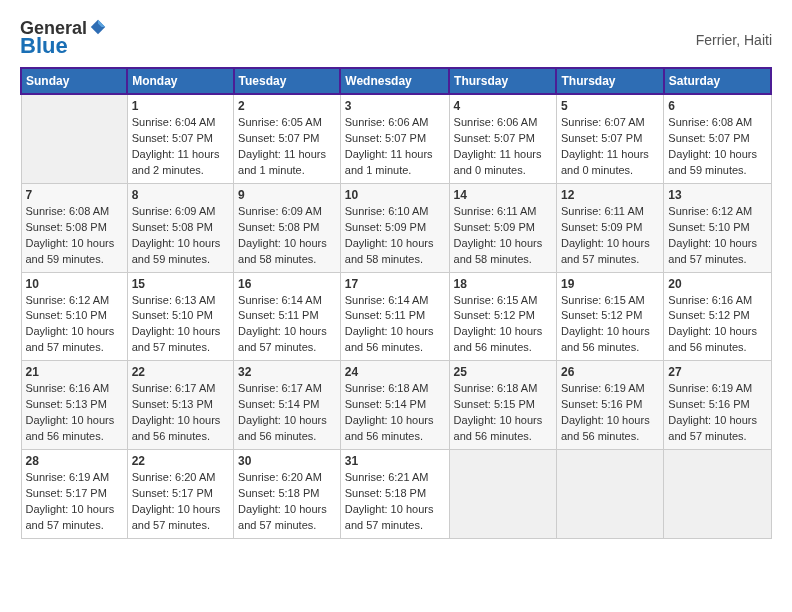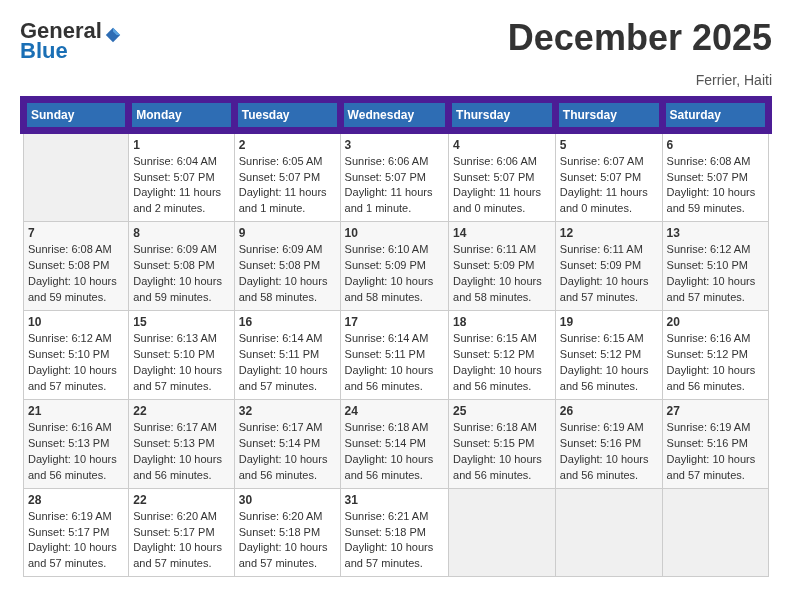--- a/index.html
+++ b/index.html
@@ -22,22 +22,22 @@
       align-items: flex-start;
       margin-bottom: 8px;
     }
     .logo {
       display: flex;
       flex-direction: column;
       align-items: flex-start;
     }
     .logo-text {
       display: flex;
-      align-items: flex-end;
-      font-size: 22px;
+      align-items: flex-start;
+      font-size: 18px;
       font-weight: bold;
       color: #333;
     }
     .logo-general { color: #333; font-weight: bold; }
     .logo-blue { color: #1a6fb5; font-weight: bold; }
     .logo-icon {
       width: 18px;
       height: 18px;
       margin-left: 2px;
     }
@@ -60,21 +60,21 @@
       border-collapse: collapse;
       font-size: 10.5px;
     }
     .calendar thead th {
       background: #2e6db4;
       color: #fff;
       padding: 5px 4px;
       text-align: left;
       font-size: 12px;
       font-weight: bold;
-      border: 7px solid #4c1d95;
+      border: 2px solid #4c1d95;
     }
     .calendar tbody td {
       border: 1px solid #ccc;
       vertical-align: top;
       padding: 4px 4px 4px 4px;
       width: 113px;
       min-height: 80px;
       background: #fff;
     }
     .day-num {
@@ -108,21 +108,20 @@
         <svg class="logo-icon" viewBox="0 0 20 20">
           <path d="M10 2 L18 10 L10 18 L2 10 Z" fill="#2e6db4"></path>
           <path d="M10 2 L18 10 L14 10 L10 6 Z" fill="#5ba3e0"></path>
         </svg>
       </div>
       <div style="display:flex; align-items:center;">
         <span class="logo-blue" style="color:#1a6fb5; font-weight:bold; font-size:22px; margin-top:-6px;">Blue</span>
       </div>
     </div>
     <div class="title-block">
-      <div class="month-title">December 2025</div>
       <div class="location">Ferrier, Haiti</div>
     </div>
   </div>
 
   <table class="calendar">
     <thead>
       <tr>
       <th>Sunday</th>
           <th>Monday</th>
           <th>Tuesday</th>

